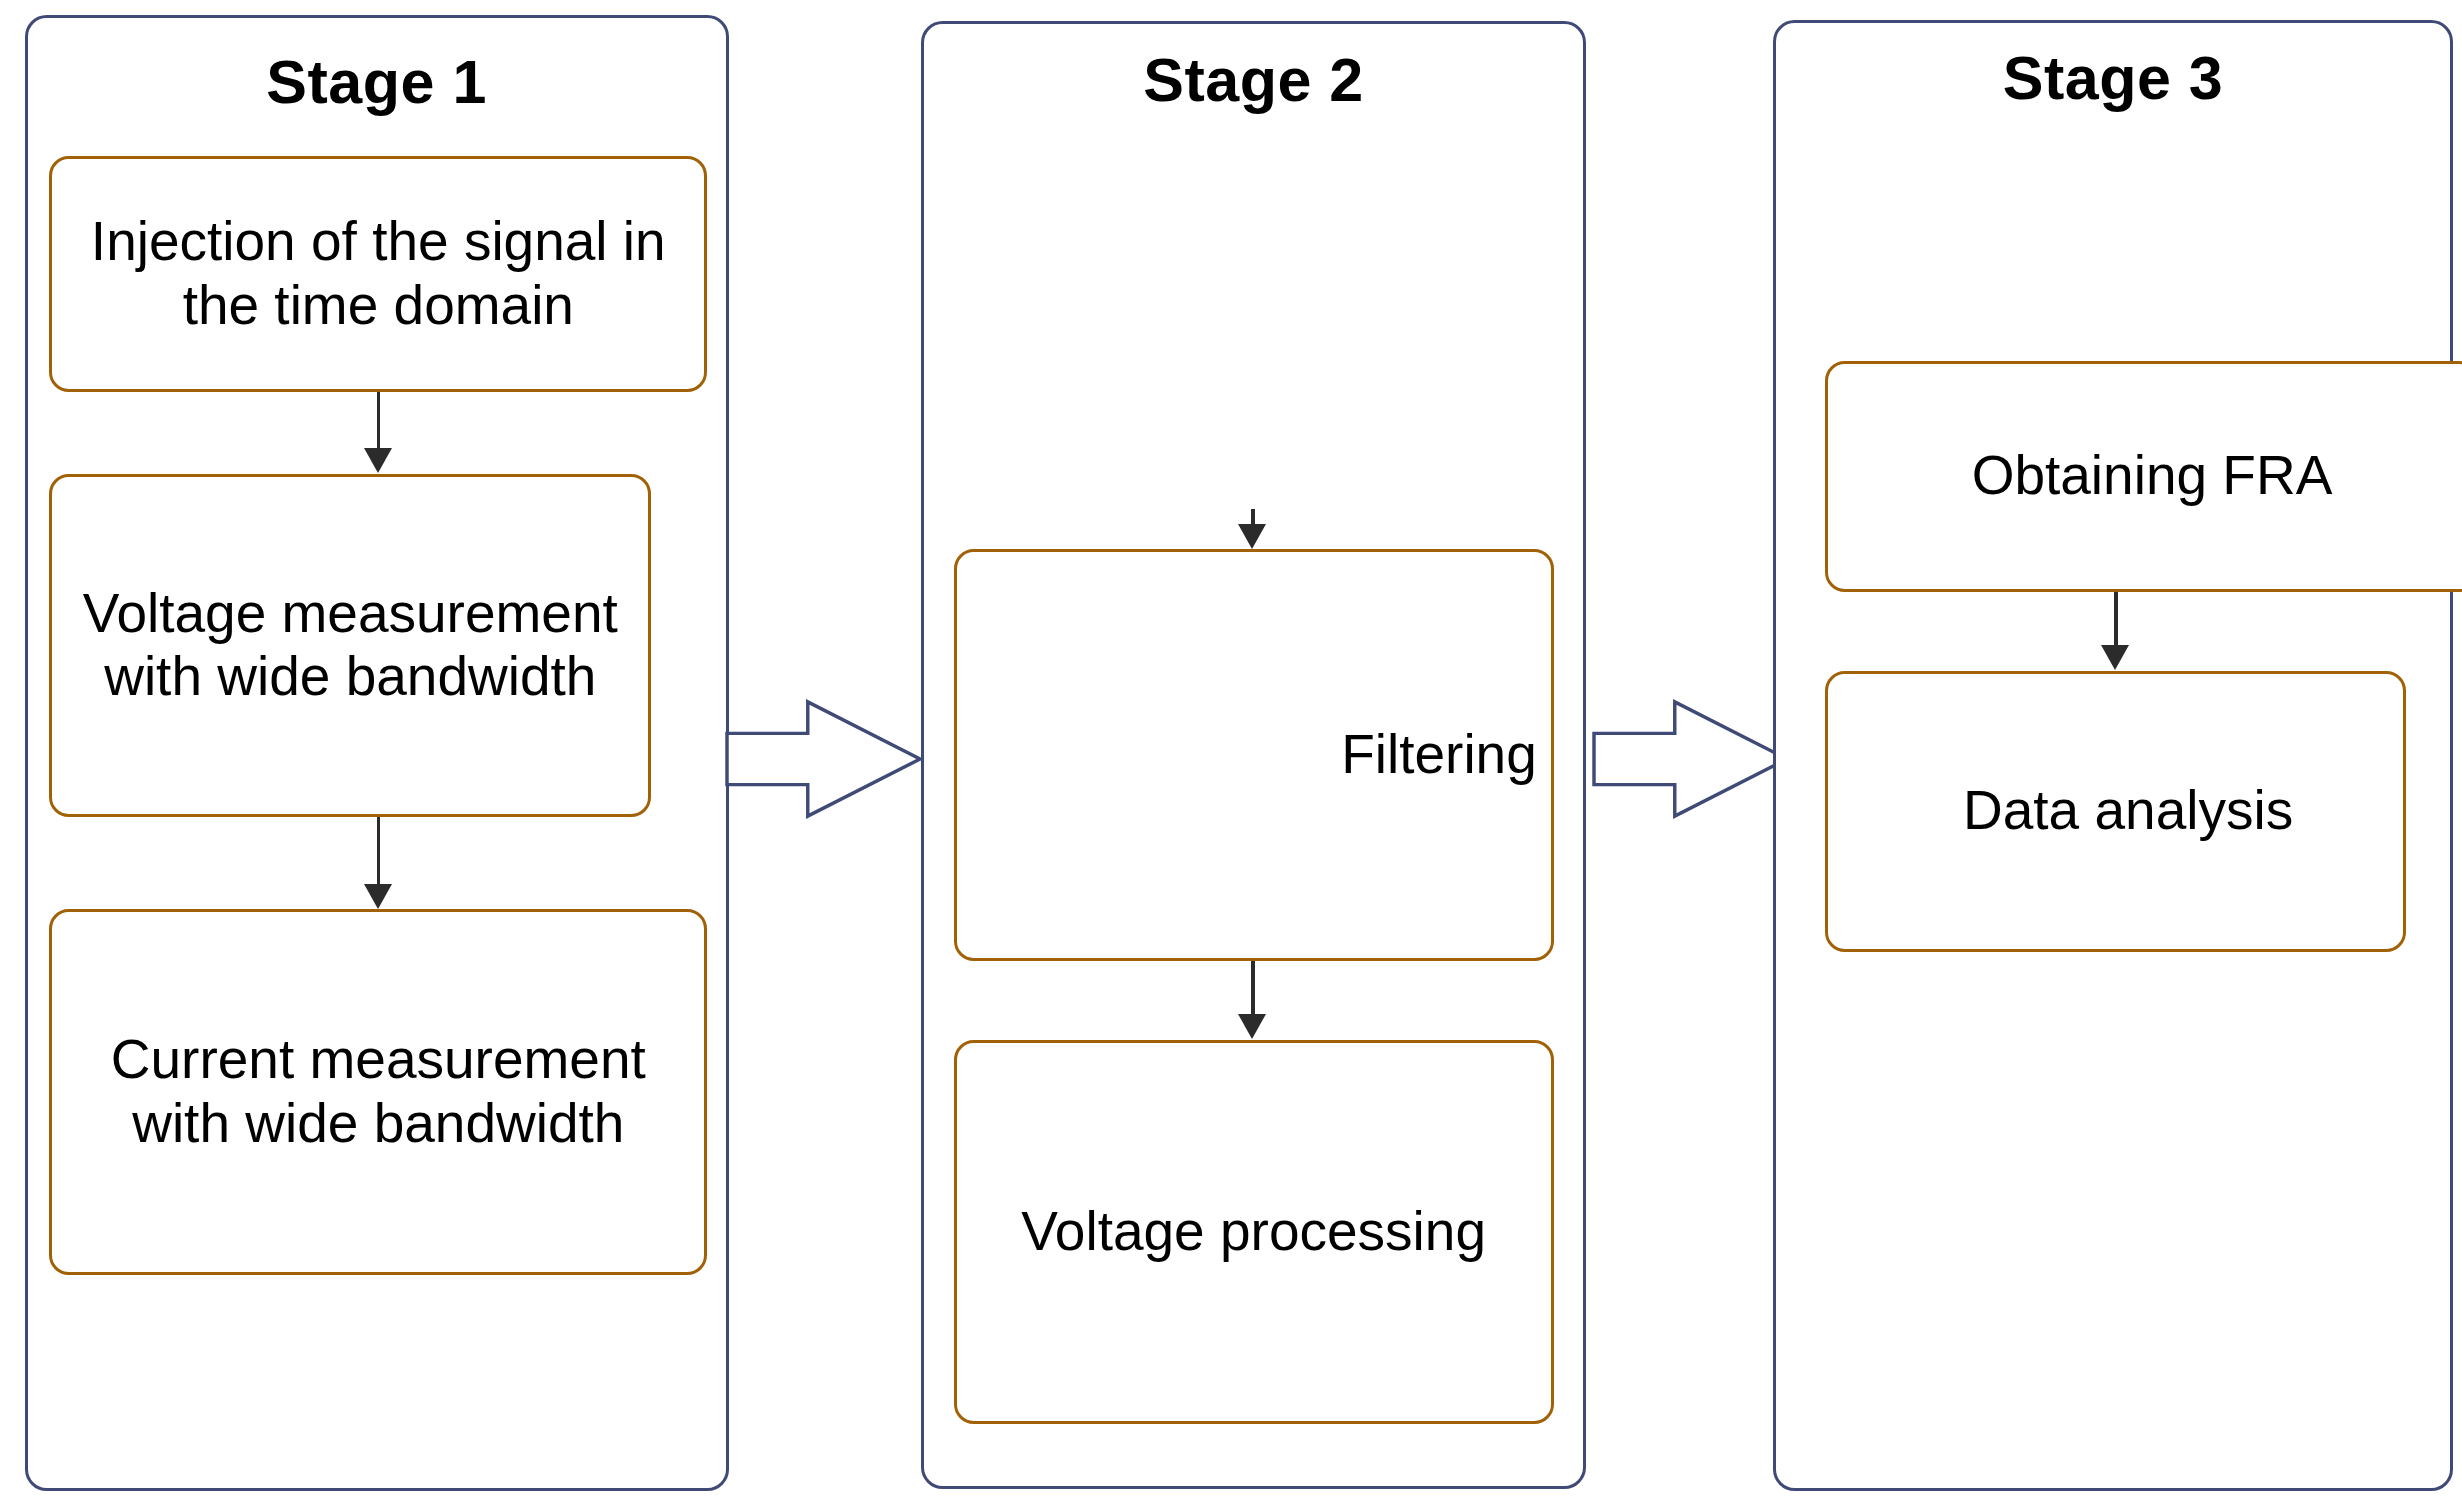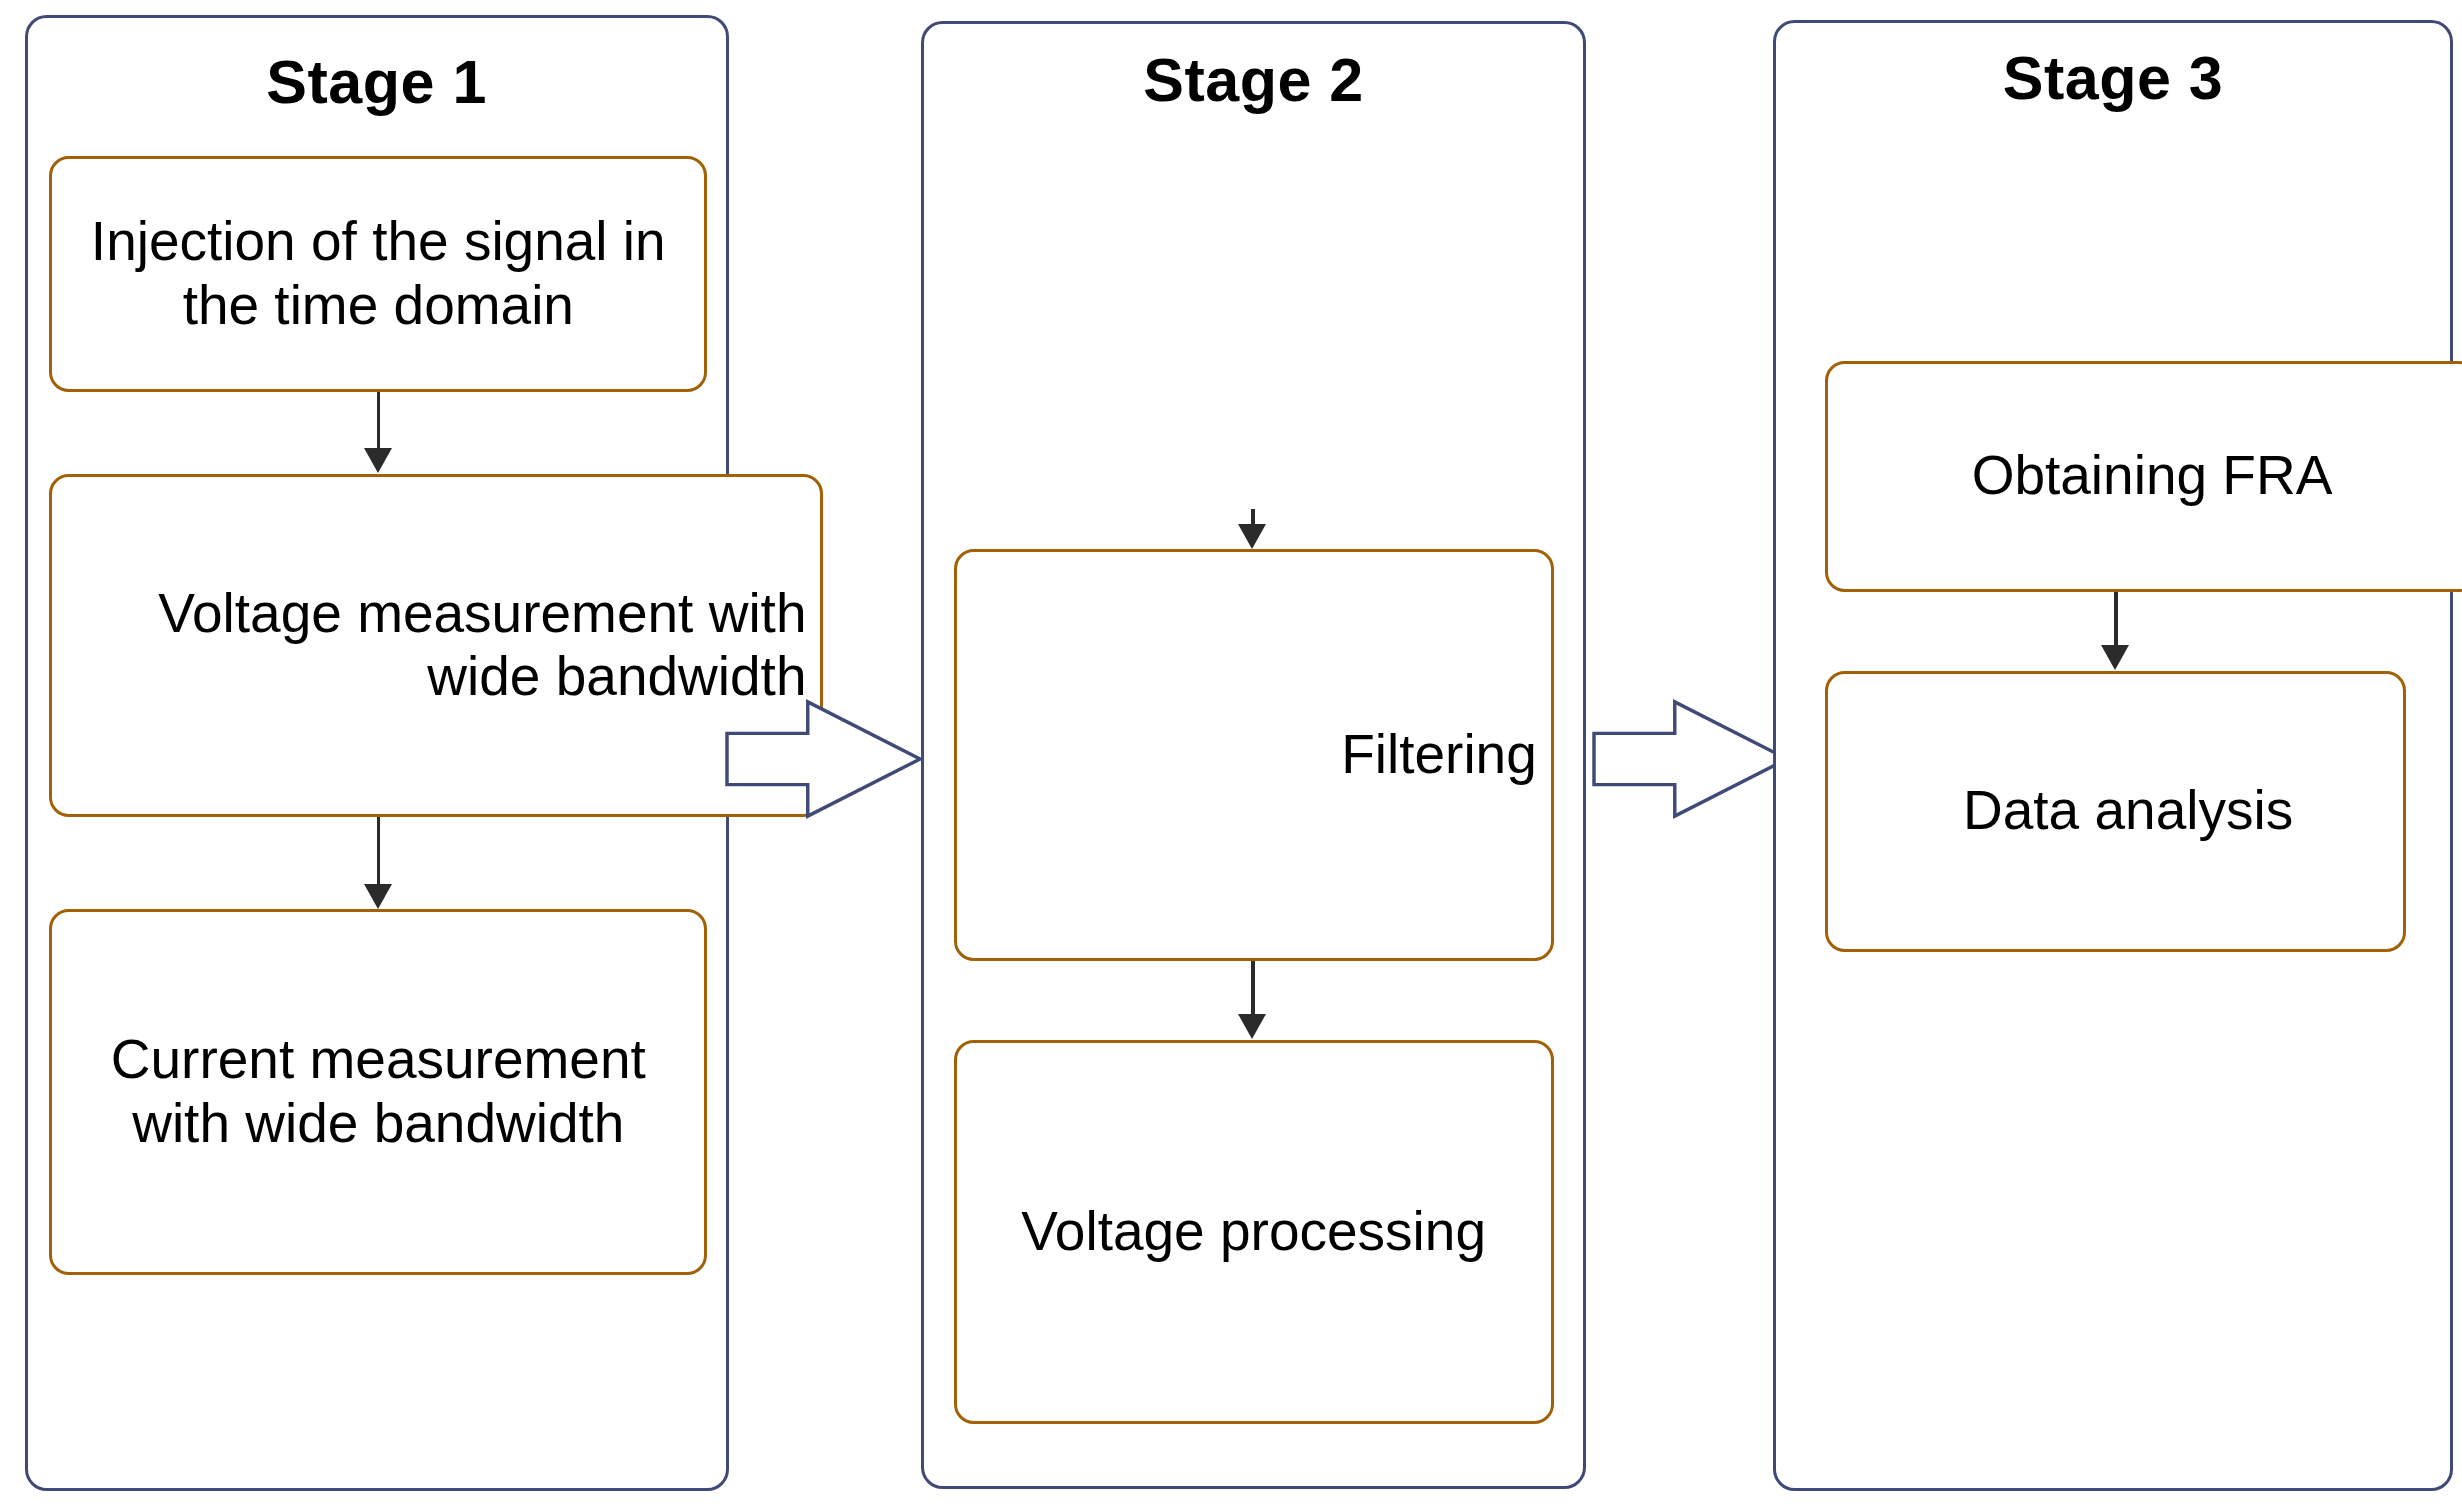--- a/index.html
+++ b/index.html
@@ -90,21 +90,21 @@
 
 <div id="canvas">
 
   <div class="stage" style="left:24.6px; top:14.8px; width:704px; height:1476px;">
     <div class="stage-title" style="top:25.6px;margin-top:7px;">Stage 1</div>
 
     <div class="pbox" style="left:21.7px; top:138px; width:658px; height:236px;">
       <span>Injection of the signal in the time domain</span>
     </div>
 
-    <div class="pbox" style="left:21.7px; top:456px; width:774px; height:343px;text-align:right;">
+    <div class="pbox" style="left:21.7px; top:456px; width:602px; height:343px;">
       <span>Voltage measurement with wide bandwidth</span>
     </div>
 
     <div class="pbox" style="left:21.7px; top:891px; width:658px; height:366px;">
       <span>Current measurement with wide bandwidth</span>
     </div>
 
     <div class="varrow" style="left:351px; top:374px; height:82px;">
       <div class="shaft" style="height:56px;"></div>
       <div class="head" style="top:56px;"></div>

